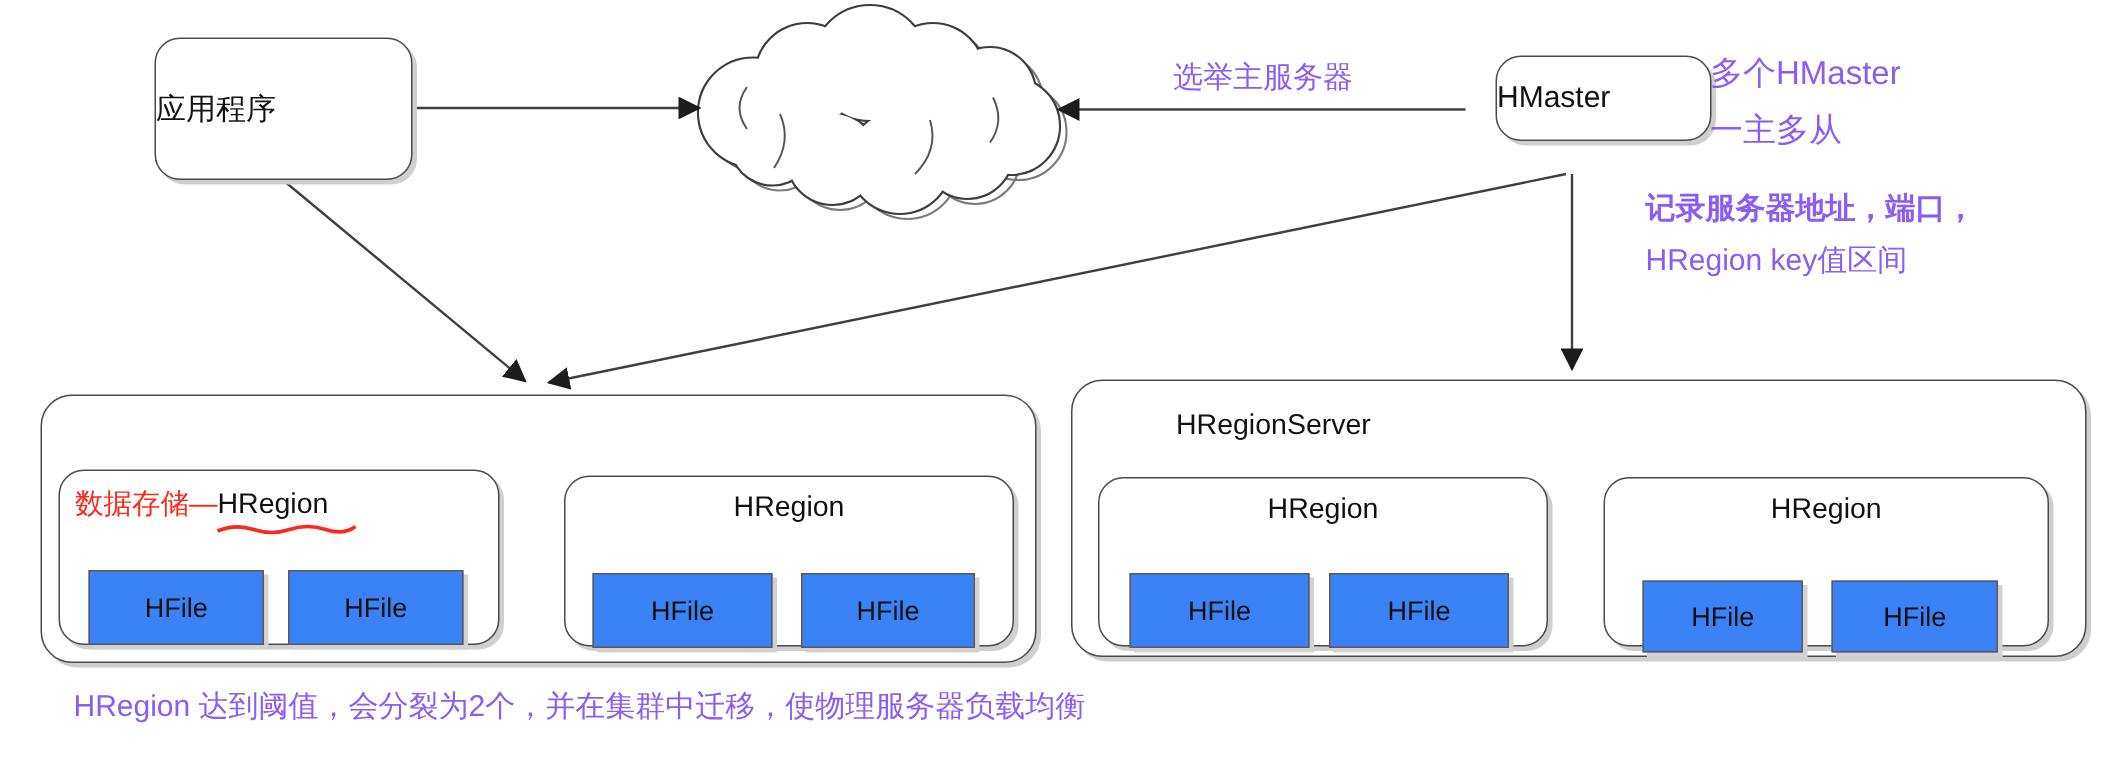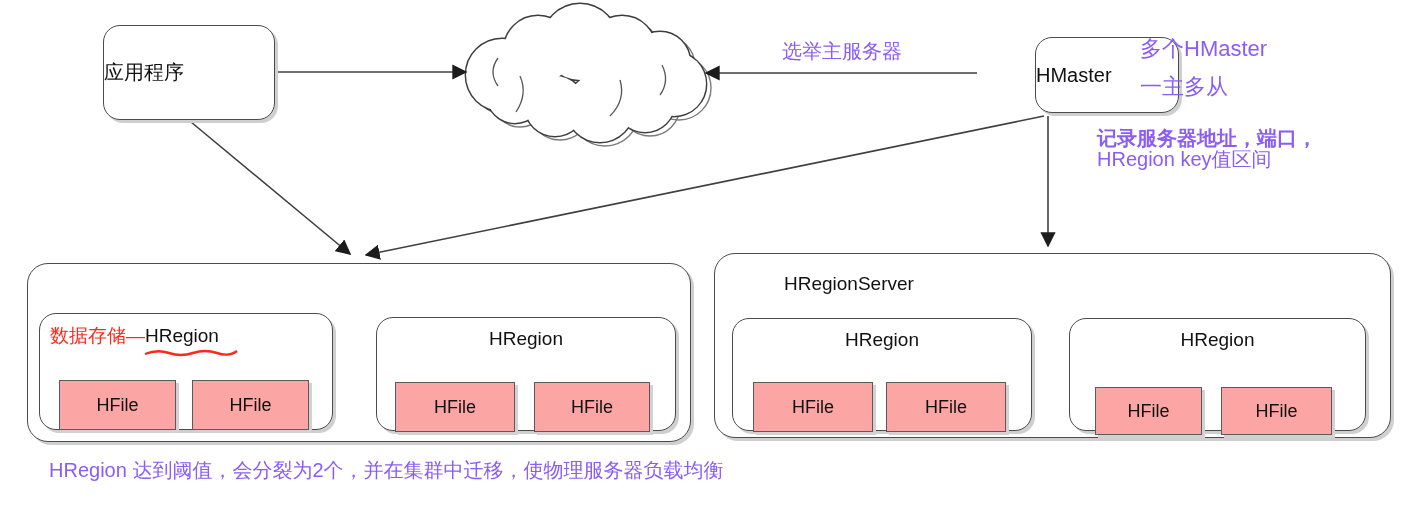--- a/index.html
+++ b/index.html
@@ -9,21 +9,21 @@
   }
   .box{
     position:absolute;background:#fff;border:1.6px solid #4b4b4b;
     box-shadow:3px 3px 0 #cfcfcf;box-sizing:border-box;
   }
   .rounded{border-radius:17px;}
   .node{display:flex;align-items:center;justify-content:flex-start;font-size:20px;}
   .server{border-radius:21px;}
   .region{border-radius:17px;}
   .hfile{
-    position:absolute;background:#fca5a5;border:1.6px solid #5a5a5a;
+    position:absolute;background:#3b82f6;border:1.6px solid #5a5a5a;
     box-shadow:3px 3px 0 #d2d2d2;box-sizing:border-box;
     display:flex;align-items:center;justify-content:center;font-size:18px;
   }
   .server-title{position:absolute;font-size:19px;white-space:nowrap;}
   .region-title-center{position:absolute;left:0;right:0;top:10px;text-align:center;font-size:19px;}
   .red{color:#f92a1d;}
   .annot{position:absolute;color:#8b5cf6;white-space:nowrap;}
   .fs20{font-size:20px;}
   .fs22{font-size:22px;}
   svg.overlay{position:absolute;left:0;top:0;pointer-events:none;}
@@ -93,29 +93,29 @@
       <line x1="1044" y1="116" x2="366" y2="255" marker-end="url(#arrow)"></line>
       <line x1="1048" y1="116" x2="1048" y2="246" marker-end="url(#arrow)"></line>
     </g>
   </svg>
 
   <div class="box rounded node" style="left:103px;top:25px;width:172px;height:95px;">
     <span>应用程序</span>
   </div>
 
 
-  <div class="box rounded node" style="left:1035px;top:37px;width:144px;height:76px;">
+  <div class="box rounded node" style="left:997px;top:37px;width:144px;height:57px;">
     <span>HMaster</span>
   </div>
 
   <div class="annot fs20" style="left:782px;top:38px;">选举主服务器</div>
   <div class="annot fs22" style="left:1140px;top:34px;">多个HMaster</div>
   <div class="annot fs22" style="left:1140px;top:72px;">一主多从</div>
   <div class="annot fs20" style="left:1097px;top:125px;font-weight:bold;">记录服务器地址，端口，</div>
-  <div class="annot fs20" style="left:1097px;top:146px;">HRegion key值区间</div>
+  <div class="annot fs20" style="left:1097px;top:160px;">HRegion key值区间</div>
   <div class="annot fs20" style="left:25px;top:457px;margin-left:24px;">HRegion 达到阈值，会分裂为2个，并在集群中迁移，使物理服务器负载均衡</div>
 
   <div class="box server" style="left:27px;top:263px;width:664px;height:179px;">
 
     <div class="box region" style="left:11px;top:49px;width:294px;height:117px;">
       <div style="position:absolute;left:10px;top:9px;font-size:19px;white-space:nowrap;">
         <span class="red">数据存储—</span><span>HRegion</span>
       </div>
       <svg style="position:absolute;left:103px;top:34px;" width="98" height="10">
         <path d="M2,6 q12,-5 24,-1 t24,0 t24,0 t20,-2" stroke="#f92a1d" stroke-width="2.4" fill="none"></path>

